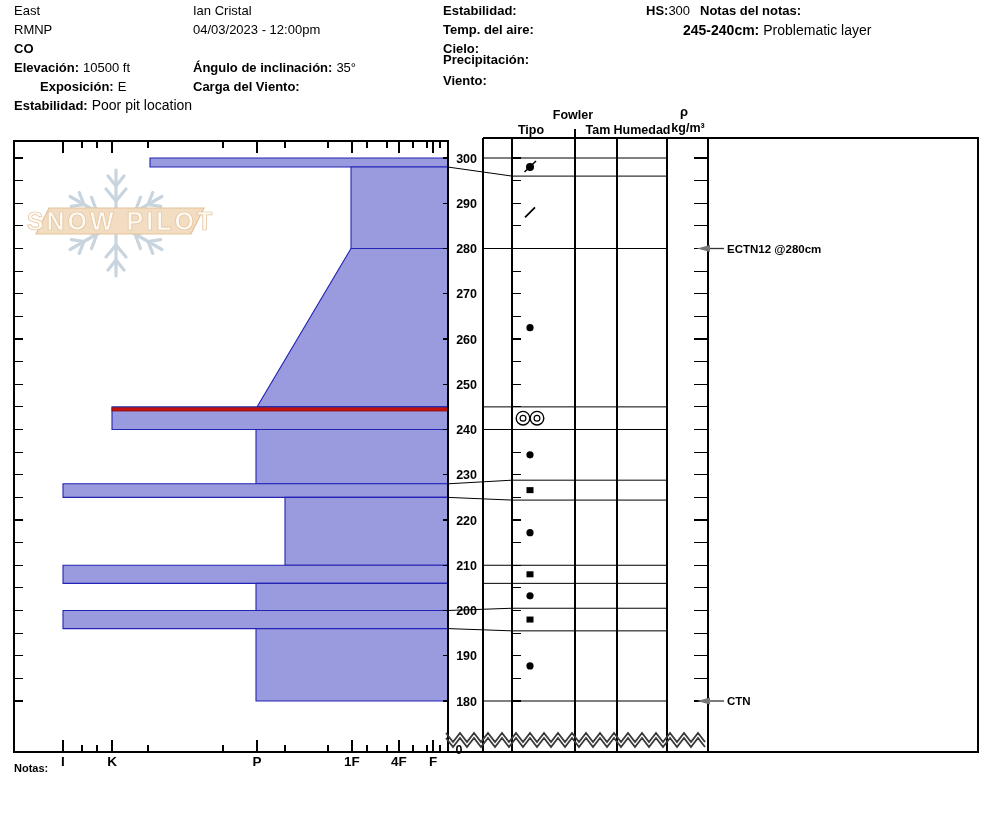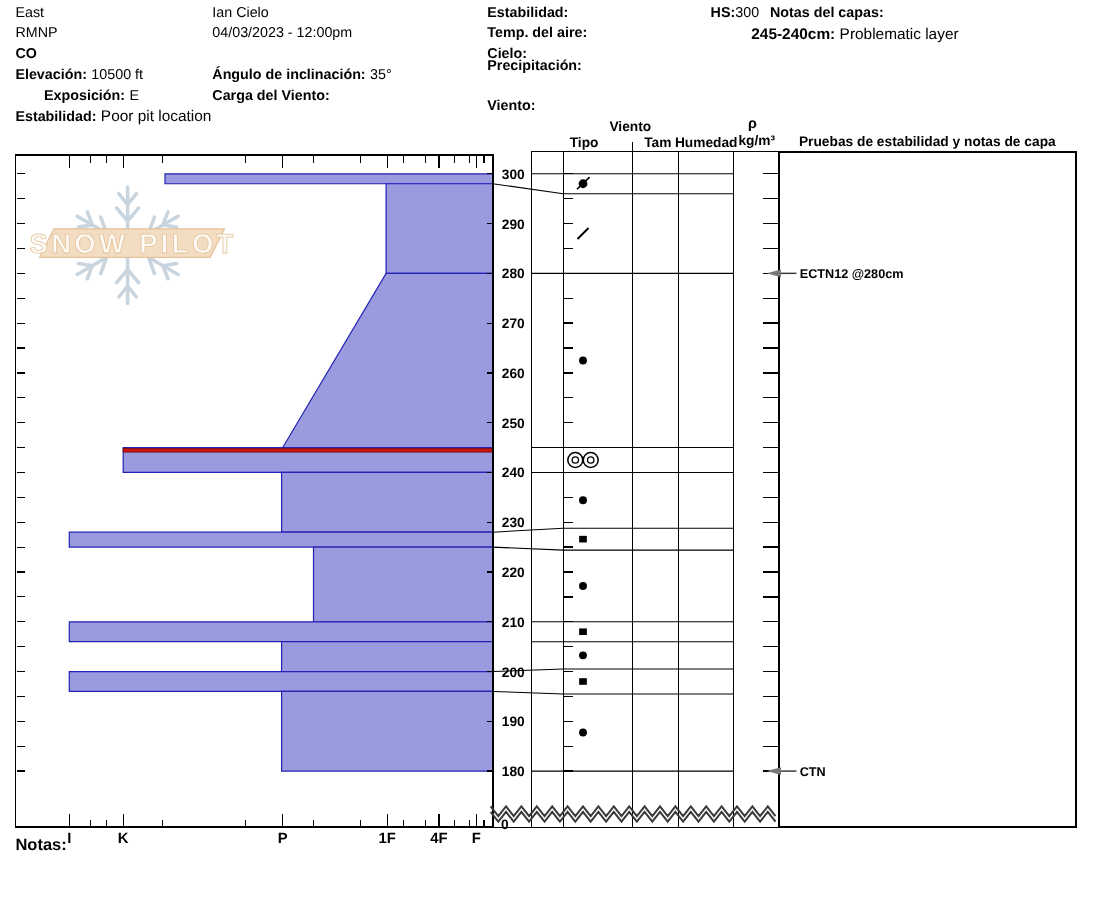--- a/index.html
+++ b/index.html
@@ -327,45 +327,44 @@
   <div class="lbl" style="left:14px;top:60px;">
     <span class="b">Elevación:</span><span class="v">10500 ft</span>
   </div>
   <div class="lbl" style="left:14px;top:79px;margin-left:26px;">
     <span class="b">Exposición:</span><span class="v">E</span>
   </div>
   <div class="lbl" style="left:14px;top:98px;">
     <span class="b">Estabilidad:</span><span class="v sm">Poor pit location</span>
   </div>
 
-  <div class="lbl" style="left:193px;top:3px;">Ian Cielo</div>
+  <div class="lbl" style="left:193px;top:3px;">Ian Cristal</div>
   <div class="lbl" style="left:193px;top:22px;">04/03/2023 - 12:00pm</div>
   <div class="lbl" style="left:193px;top:60px;">
     <span class="b">Ángulo de inclinación:</span><span class="v">35°</span>
   </div>
   <div class="lbl b" style="left:193px;top:79px;text-align:center;">Carga del Viento:</div>
 
   <div class="lbl b" style="left:443px;top:3px;">Estabilidad:</div>
   <div class="lbl b" style="left:443px;top:22px;">Temp. del aire:</div>
   <div class="lbl b" style="left:443px;top:41px;">Cielo:</div>
   <div class="lbl b" style="left:443px;top:52px;">Precipitación:</div>
-  <div class="lbl b" style="left:443px;top:88px;">Viento:</div>
+  <div class="lbl b" style="left:443px;top:73px;">Viento:</div>
 
   <div class="lbl" style="left:625px;top:3px;padding-left:21px;">
     <span class="b">HS:</span><span>300</span>
   </div>
-  <div class="lbl b" style="left:700px;top:3px;">Notas del capas:</div>
+  <div class="lbl b" style="left:700px;top:3px;">Notas del notas:</div>
   <div class="lbl" style="left:683px;top:23px;">
     <span class="b sm">245-240cm:</span><span class="v sm">Problematic layer</span>
   </div>
 
-  <div class="lbl hdr ctr" style="left:573px;top:108px;">Viento</div>
+  <div class="lbl hdr ctr" style="left:573px;top:108px;">Fowler</div>
   <div class="lbl hdr ctr" style="left:531px;top:123px;text-align:right;">Tipo</div>
   <div class="lbl hdr ctr" style="left:598px;top:123px;">Tam</div>
   <div class="lbl hdr ctr" style="left:642px;top:123px;">Humedad</div>
   <div class="lbl hdr ctr" style="left:684px;top:104px;font-size:13px;">ρ</div>
   <div class="lbl hdr ctr" style="left:688px;top:121px;">kg/m³</div>
-  <div class="lbl hdr ctr" style="left:843px;top:122px;">Pruebas de estabilidad y notas de capa</div>
 
   <div class="lbl b ctr" style="left:459px;top:743px;font-size:12.5px;">0</div>
-  <div class="lbl b" style="left:14px;top:761px;font-size:15px;">Notas:</div>
+  <div class="lbl b" style="left:14px;top:761px;font-size:11px;">Notas:</div>
 
 </div>
 
 </body></html>

